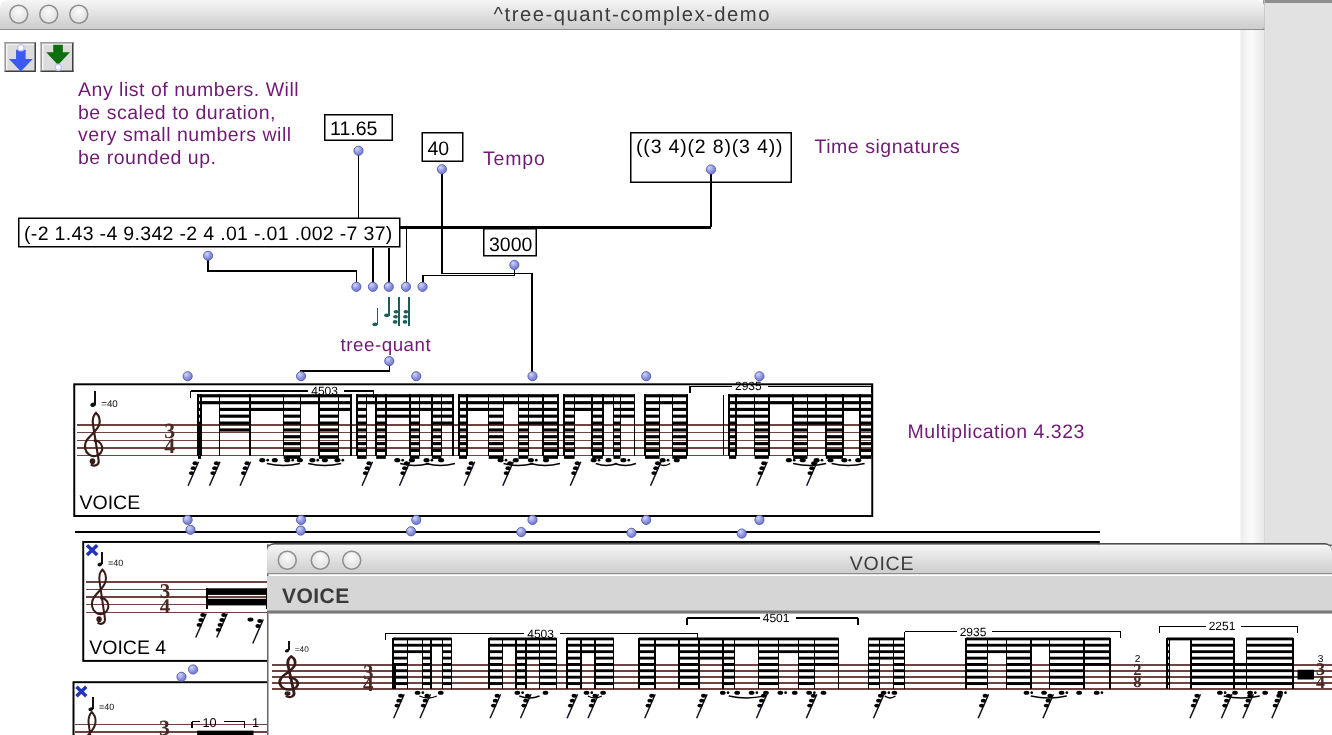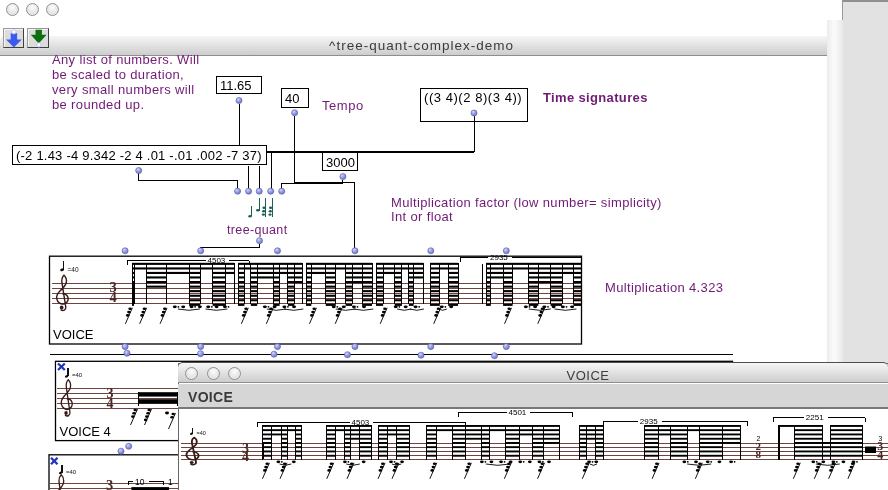--- a/index.html
+++ b/index.html
@@ -14,21 +14,21 @@
   background:linear-gradient(#f6f6f6,#cdcdcd); border-bottom:1px solid #8e8e8e; }
 .ttext { position:absolute; top:2px; width:100%; text-align:center; font-size:13px; color:#3c3c3c; letter-spacing:0.2px; }
 </style></head>
 <body>
 <div id="page">
 
 <div class="abs" style="left:843px; top:0; width:45px; height:490px; background:#e2e2e2;"></div>
 <div class="abs" style="left:843px; top:0; width:45px; height:2px; background:#8f8f8f;"></div>
 
 <div class="abs" style="left:0; top:0; width:843px; height:490px; background:#fff; border-right:1px solid #9a9a9a;"></div>
-<div class="titlebar" style="width:843px;margin-top:36px;">
+<div class="titlebar" style="width:843px;">
   <div class="ttext" style="letter-spacing:1px; font-size:13.5px;">^tree-quant-complex-demo</div>
 </div>
 <div class="tlight" style="left:5.7px; top:3.3px;"></div>
 <div class="tlight" style="left:26.2px; top:3.3px;"></div>
 <div class="tlight" style="left:46.4px; top:3.3px;"></div>
 
 <div class="abs" style="left:827px; top:20px; width:16px; height:470px; background:linear-gradient(to right,#ececec,#fbfbfb 45%,#e8e8e8);"></div>
 
 <div class="abs" style="left:2.7px; top:27.7px; width:21.3px; height:20.4px; border:1px solid #9a9a9a; border-right-color:#3f3f3f; border-bottom-color:#3f3f3f; background:#dcdcdc; box-shadow:inset 1px 1px 0 #f4f4f4;">
  <svg width="20" height="19" viewBox="0 0 20 19">
@@ -45,22 +45,21 @@
 
 <div class="lbl" style="left:52px; top:52px; line-height:15px;">Any list of numbers. Will<br>be scaled to duration,<br>very small numbers will<br>be rounded up.</div>
 
 <div class="pbox" style="left:216px; top:76px; width:46px; height:18px;">11.65</div>
 <div class="pbox" style="left:281px; top:88px; width:28px; height:20px; padding-top:2px;">40</div>
 <div class="pbox" style="left:420px; top:88px; width:108px; height:34px; letter-spacing:0.55px;">((3 4)(2 8)(3 4))</div>
 <div class="pbox" style="left:12px; top:145px; width:255px; height:20px; padding-top:2px; letter-spacing:0.22px;">(-2 1.43 -4 9.342 -2 4 .01 -.01 .002 -7 37)</div>
 <div class="pbox" style="left:322px; top:152px; width:36px; height:19px; padding-top:2px;">3000</div>
 
 <div class="lbl" style="left:322px; top:98px; letter-spacing:0.55px;">Tempo</div>
-<div class="lbl" style="left:543px; top:90px;font-weight:bold;">Time signatures</div>
-<div class="lbl" style="left:391px; top:196px; line-height:14px;">Multiplication factor (low number= simplicity)<br>Int or float</div>
+<div class="lbl" style="left:543px; top:90px;">Time signatures</div>
 <div class="lbl" style="left:605px; top:280px;">Multiplication 4.323</div>
 <div class="lbl" style="left:227px; top:222.5px; font-size:12.5px;">tree-quant</div>
 
 <svg class="abs" style="left:0; top:0;" width="888" height="490" viewBox="0 0 888 490">
 <defs>
         <radialGradient id="bg1" cx="0.35" cy="0.3" r="0.8">
 <stop offset="0" stop-color="#d2d6f8"></stop>
           <stop offset="0.55" stop-color="#8d95de"></stop>
           <stop offset="1" stop-color="#6a72c4"></stop>
 </radialGradient>

